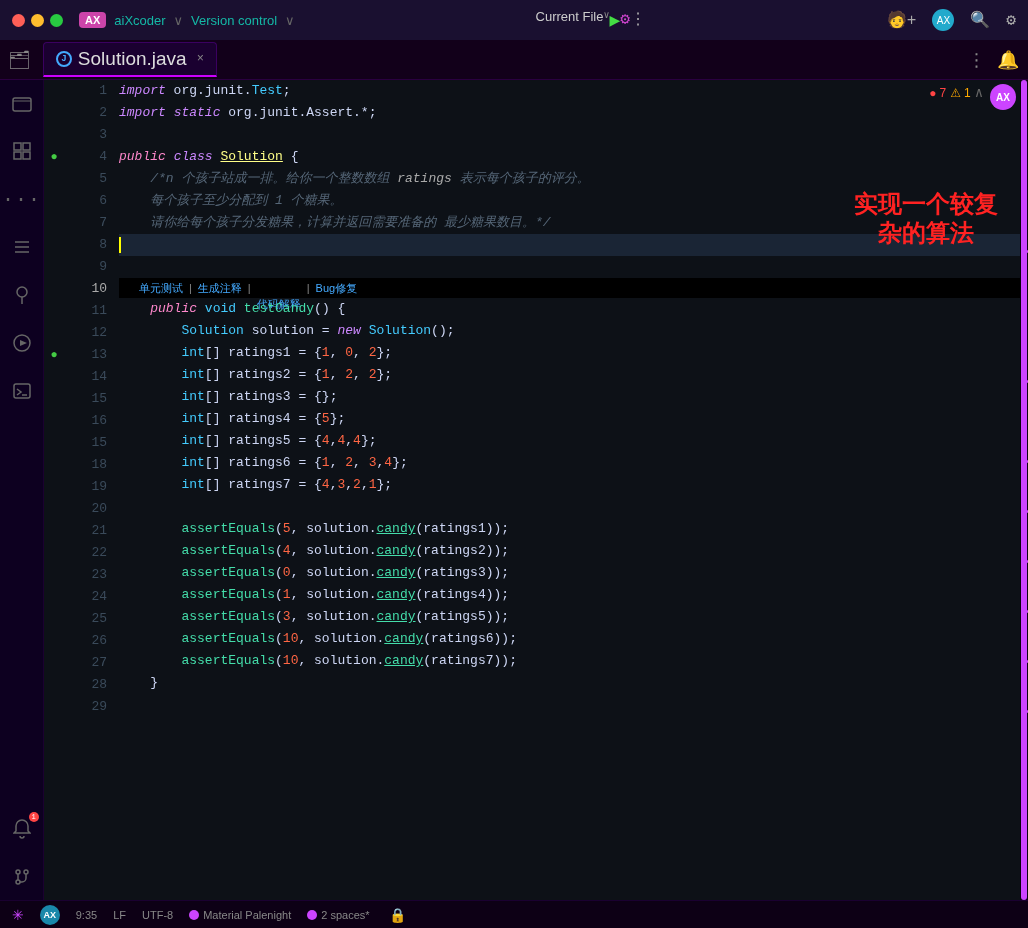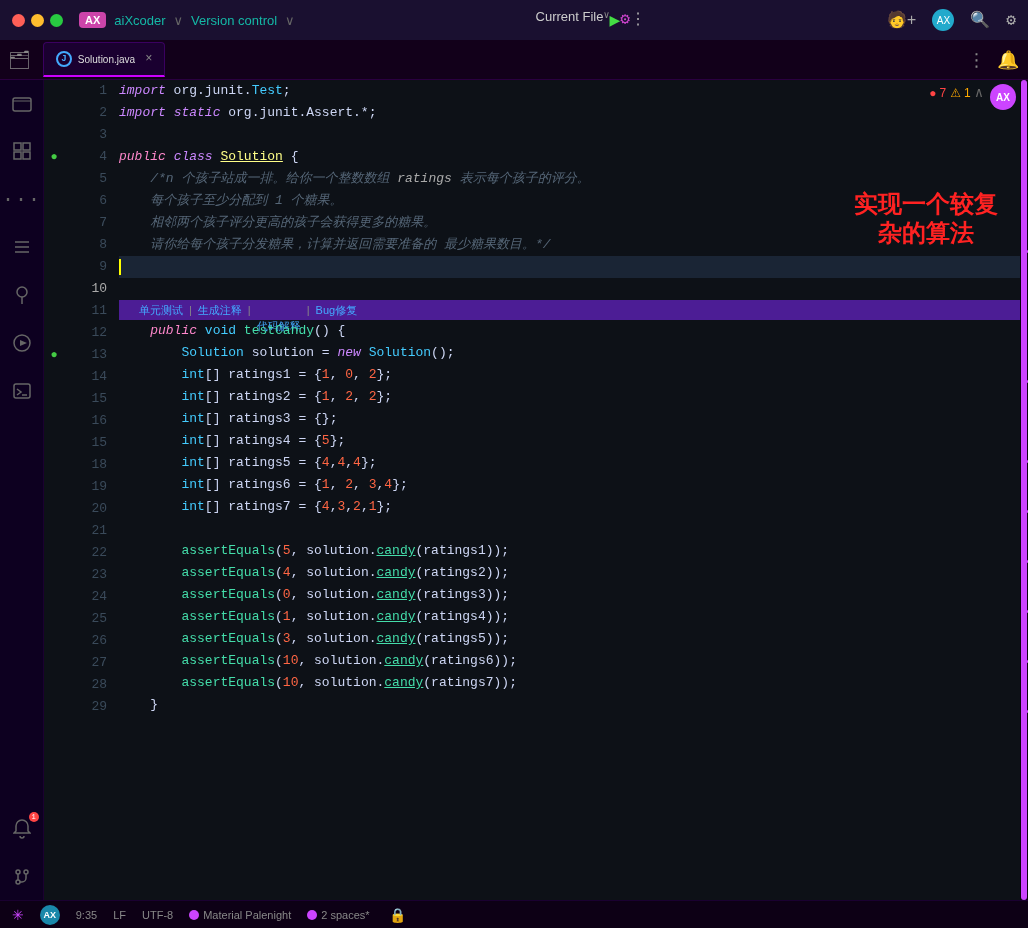--- a/index.html
+++ b/index.html
@@ -136,21 +136,21 @@
       display: flex;
       align-items: center;
       justify-content: center;
       font-size: 9px;
       color: #44aaff;
       font-weight: bold;
     }
     .tab-label {
       color: #ddd;
       font-family: sans-serif;
-      font-size: 10px;
+      font-size: 19px;
     }
     .tab-close {
       color: #888;
       font-size: 12px;
       margin-left: 4px;
     }
     .tabbar-right {
       margin-left: auto;
       display: flex;
       align-items: center;
@@ -621,31 +621,28 @@
       <div class="code-line">
         <span class="kw2">public</span><span class="plain"> </span><span class="kw">class</span><span class="plain"> </span><span class="class-name">Solution</span><span class="plain"> {</span>
       </div>
       <div class="code-line">
         <span class="italic-comment">&nbsp;&nbsp;&nbsp;&nbsp;/*n 个孩子站成一排。给你一个整数数组 </span><span class="italic-comment" style="font-style:italic;color:#aaaaaa">ratings</span><span class="italic-comment"> 表示每个孩子的评分。</span>
       </div>
       <div class="code-line">
         <span class="italic-comment">&nbsp;&nbsp;&nbsp;&nbsp;每个孩子至少分配到 1 个糖果。</span>
       </div>
       <div class="code-line">
-        <span class="italic-comment">&nbsp;&nbsp;&nbsp;&nbsp;相邻两个孩子评分更高的孩子会获得更多的糖果。</span>
-      </div>
-      <div class="code-line">
         <span class="italic-comment">&nbsp;&nbsp;&nbsp;&nbsp;请你给每个孩子分发糖果，计算并返回需要准备的 最少糖果数目。*/</span>
       </div>
       <div class="code-line current">
         <span class="cursor-blink"></span>
       </div>
       <div class="code-line">&nbsp;</div>
 
-      <div class="code-line" style="height:20px;background:#4c1d95;align-items:center;">
+      <div class="code-line" style="height:20px;background:#000000;align-items:center;">
         <span style="margin-left:20px;display:inline-flex;align-items:center;gap:6px;font-size:11px;font-family:sans-serif;color:#888;">
           <span style="color:#44aaff;cursor:pointer;">单元测试</span>
           <span>|</span>
           <span style="color:#44aaff;cursor:pointer;">生成注释</span>
           <span>|</span>
           <span style="color:#44aaff;cursor:pointer;margin-top:32px;">代码解释</span>
           <span>|</span>
           <span style="color:#44aaff;cursor:pointer;">Bug修复</span>
         </span>
       </div>

